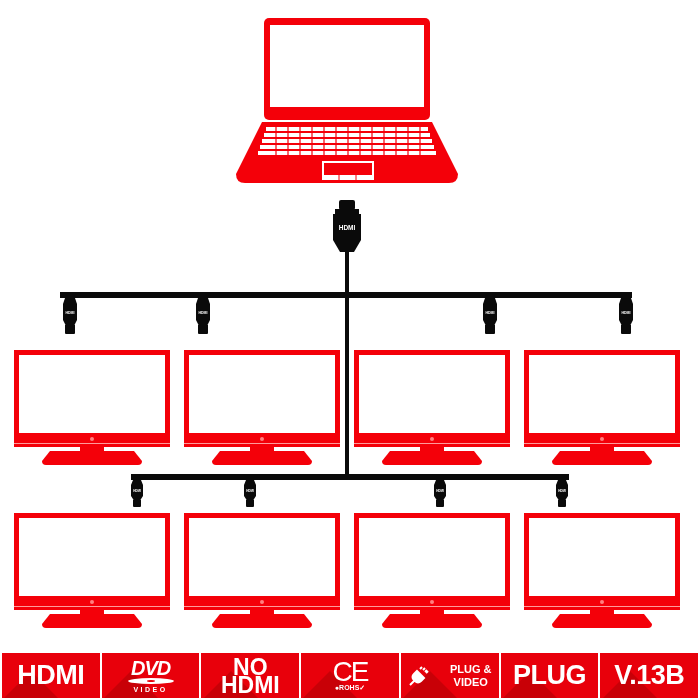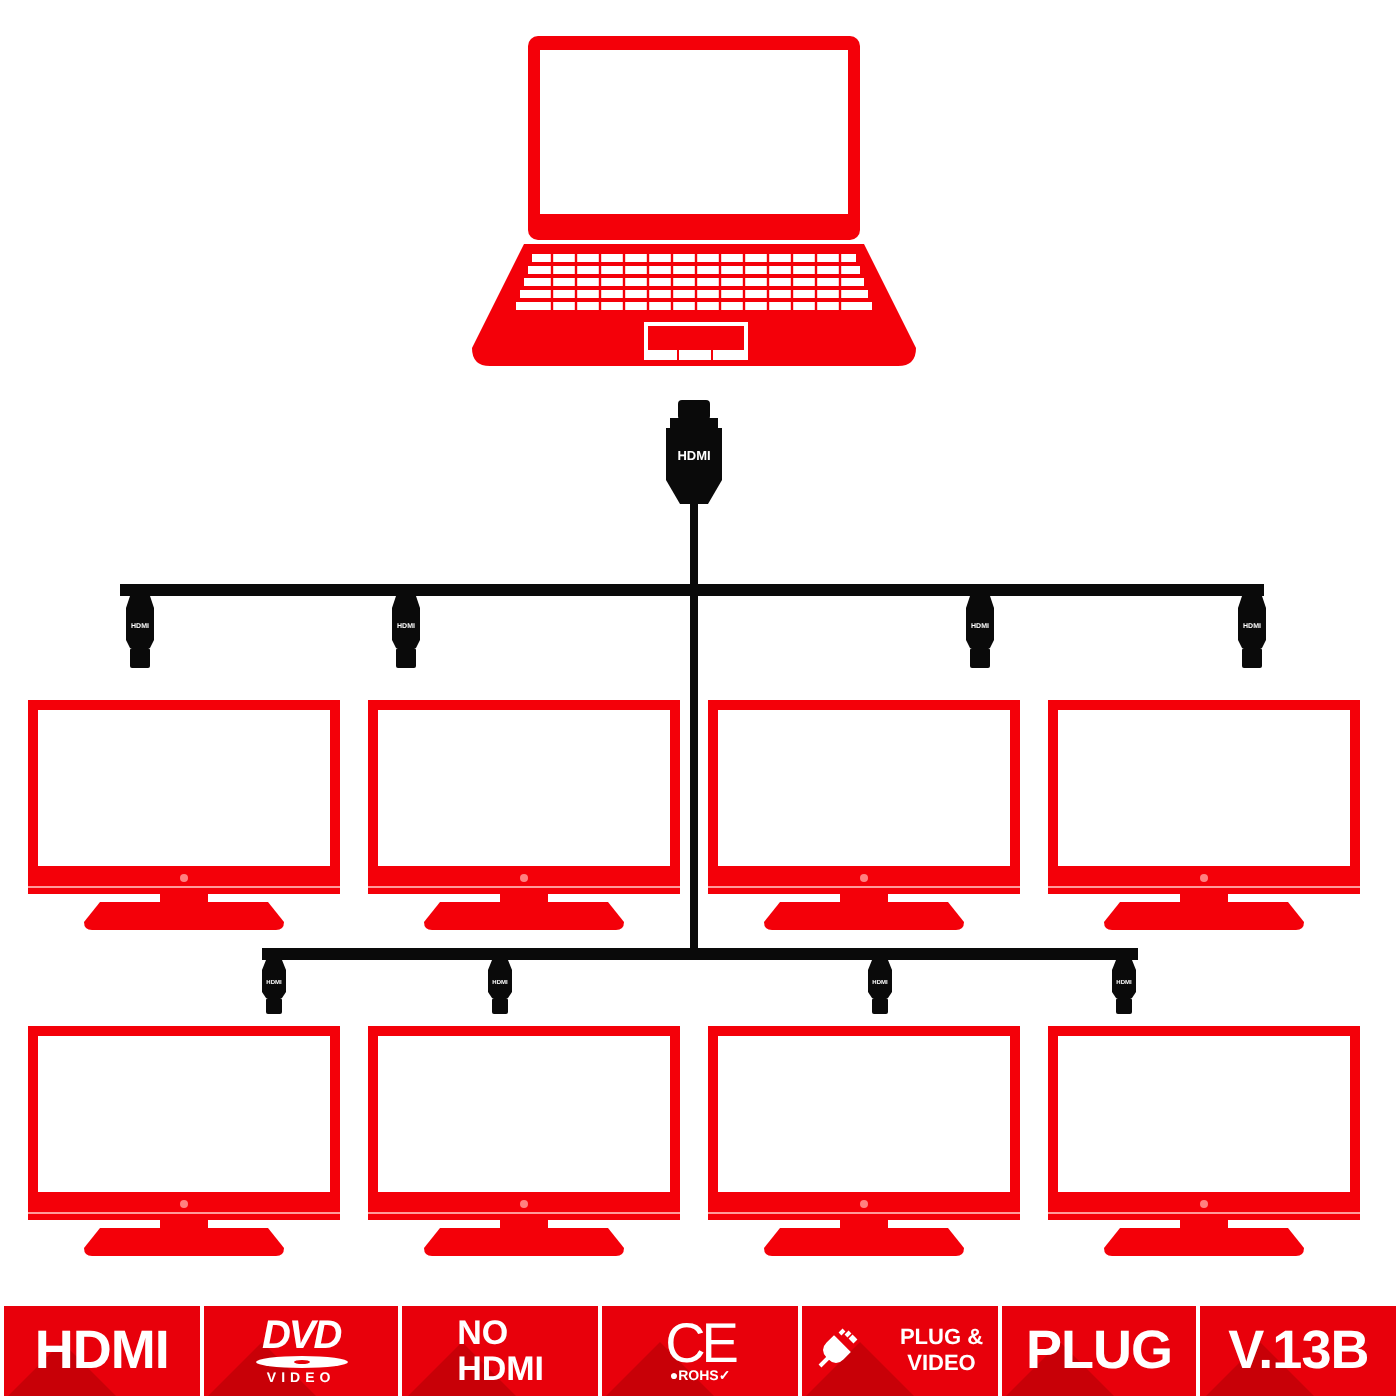--- a/index.html
+++ b/index.html
@@ -25,30 +25,30 @@
   .tv .line { position: absolute; left: 0; top: 93px; width: 156px; height: 1px; background: #ff9a9a; }
   .tv .neck { position: absolute; left: 66px; top: 97px; width: 24px; height: 5px; background: #f40009; }
   .tv .stand { position: absolute; left: 28px; top: 101px; width: 100px; height: 14px; }
 
   
   .badges { left: 2px; top: 653px; width: 696px; height: 45px; display: flex; gap: 2px; }
   .badge { flex: 1; height: 45px; background: #e8000b; position: relative; overflow: hidden; display: flex; align-items: center; justify-content: center; color: #fff; font-weight: bold; }
   .badge::before { content: ""; position: absolute; left: 30%; top: 40%; width: 140%; height: 140%; background: rgba(120,0,0,0.28); transform: rotate(45deg); transform-origin: 0 0; }
   .badge span, .badge div { position: relative; z-index: 1; }
   .b-big { font-size: 27px; letter-spacing: -0.5px; }
-  .b-two { font-size: 17px; line-height: 18px; }
+  .b-two { font-size: 23px; line-height: 18px; text-align: center; }
   .dvd-logo { display: flex; flex-direction: column; align-items: center; }
   .dvd-word { font-size: 20px; font-style: italic; font-weight: 900; letter-spacing: -1px; line-height: 18px; }
   .dvd-disc { width: 46px; height: 6px; border-radius: 50%; background: #fff; margin-top: 1px; position: relative; }
   .dvd-disc::after { content: ""; position: absolute; left: 19px; top: 2px; width: 8px; height: 2px; border-radius: 50%; background: #e8000b; }
   .dvd-sub { font-size: 7px; letter-spacing: 2.5px; margin-top: 2px; }
   .ce { display: flex; flex-direction: column; align-items: center; }
   .ce-mark { font-size: 28px; line-height: 24px; font-weight: normal; letter-spacing: -2px; }
   .rohs { font-size: 7px; }
-  .pnp { display: flex; align-items: flex-start; gap: 20px; }
+  .pnp { display: flex; align-items: center; gap: 20px; }
   .pnp-text { font-size: 11px; line-height: 13px; text-align: center; }
 </style>
 </head>
 <body>
 
 <div class="abs laptop-screen">
   <div class="glass"></div>
 </div>
 <svg class="abs laptop-base" viewBox="0 0 222 61">
   <path d="M26 0 H196 L222 52 Q222 61 213 61 H9 Q0 61 0 52 Z" fill="#f40009"></path>

